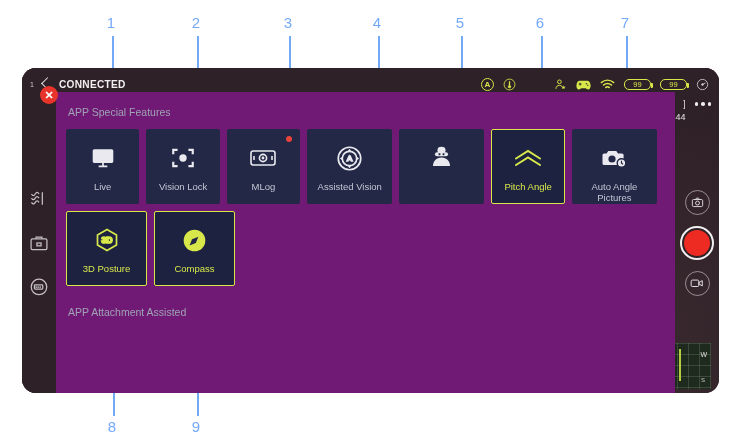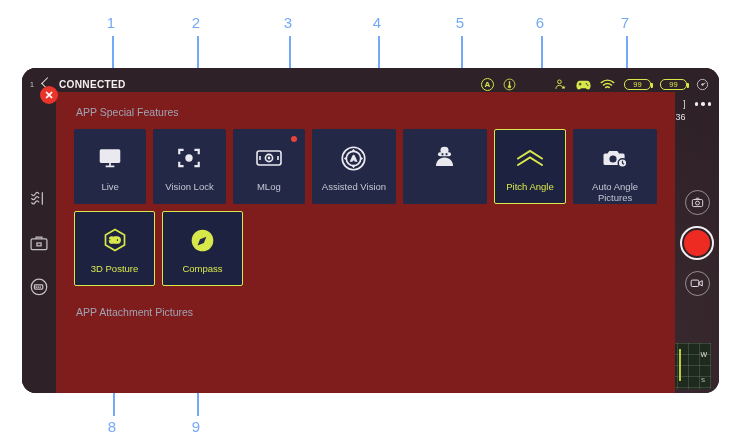--- a/index.html
+++ b/index.html
@@ -161,22 +161,22 @@
   #nav-arrow{
     position:absolute; right:100px; bottom:14px; z-index:4;
     width:0;height:0;border-left:7px solid transparent;
     border-right:7px solid transparent;border-top:9px solid #d8e84a;
     transform: rotate(-26deg);
   }
 
   
   #panel {
     position:absolute; left:34px; top:24px; right:44px; bottom:0;
-    background:#7f1d1d; z-index:7;
-    padding: 14px 18px 0 18px;
+    background:#701a75; z-index:7;
+    padding: 14px 18px 0 10px;
   }
   .section-title {
     color:#9fa3b4; font-size:10.5px; margin-bottom:11px; margin-left:2px;
   }
   .tile-row { display:flex; gap:7px; }
   #row2 { margin-top:7px; }
   .tile {
     width:81px; height:75px;
     background:#232846;
     border:1.2px solid transparent;
@@ -224,21 +224,21 @@
       <div class="callout-num" style="left: 186px; top: 418px;">9</div>
       <div class="leader" style="left: 197px; top: 318px; height: 98px;"></div>
     </div>
 
   <div id="device">
     <div id="feed"></div>
 
     <div id="tr-meta">
       <div class="mtxt">
         <div>]</div>
-        <div>36</div>
+        <div>44</div>
       </div>
       <div id="dots">
           <b></b>
           <b></b>
           <b></b>
         </div>
     </div>
 
     <div id="minimap">
       <div class="mtrack"></div>
@@ -441,17 +441,17 @@
           <div class="tile sel">
             <div class="tile-icon">
               <svg width="27" height="27" viewBox="0 0 24 24">
       <circle cx="12" cy="12" r="9.6" fill="#d8e84a"></circle>
       <path d="M15.4 8.6l-2.2 5.6-5.6 2.2 2.2-5.6z" fill="#232846"></path>
               </svg>
             </div>
             <div class="tile-label">Compass</div>
           </div>
         </div>
-      <div id="attach-title">APP Attachment Pictures</div>
+      <div id="attach-title">APP Attachment Assisted</div>
     </div>
 
   </div>
 </div>
 
 </body></html>

